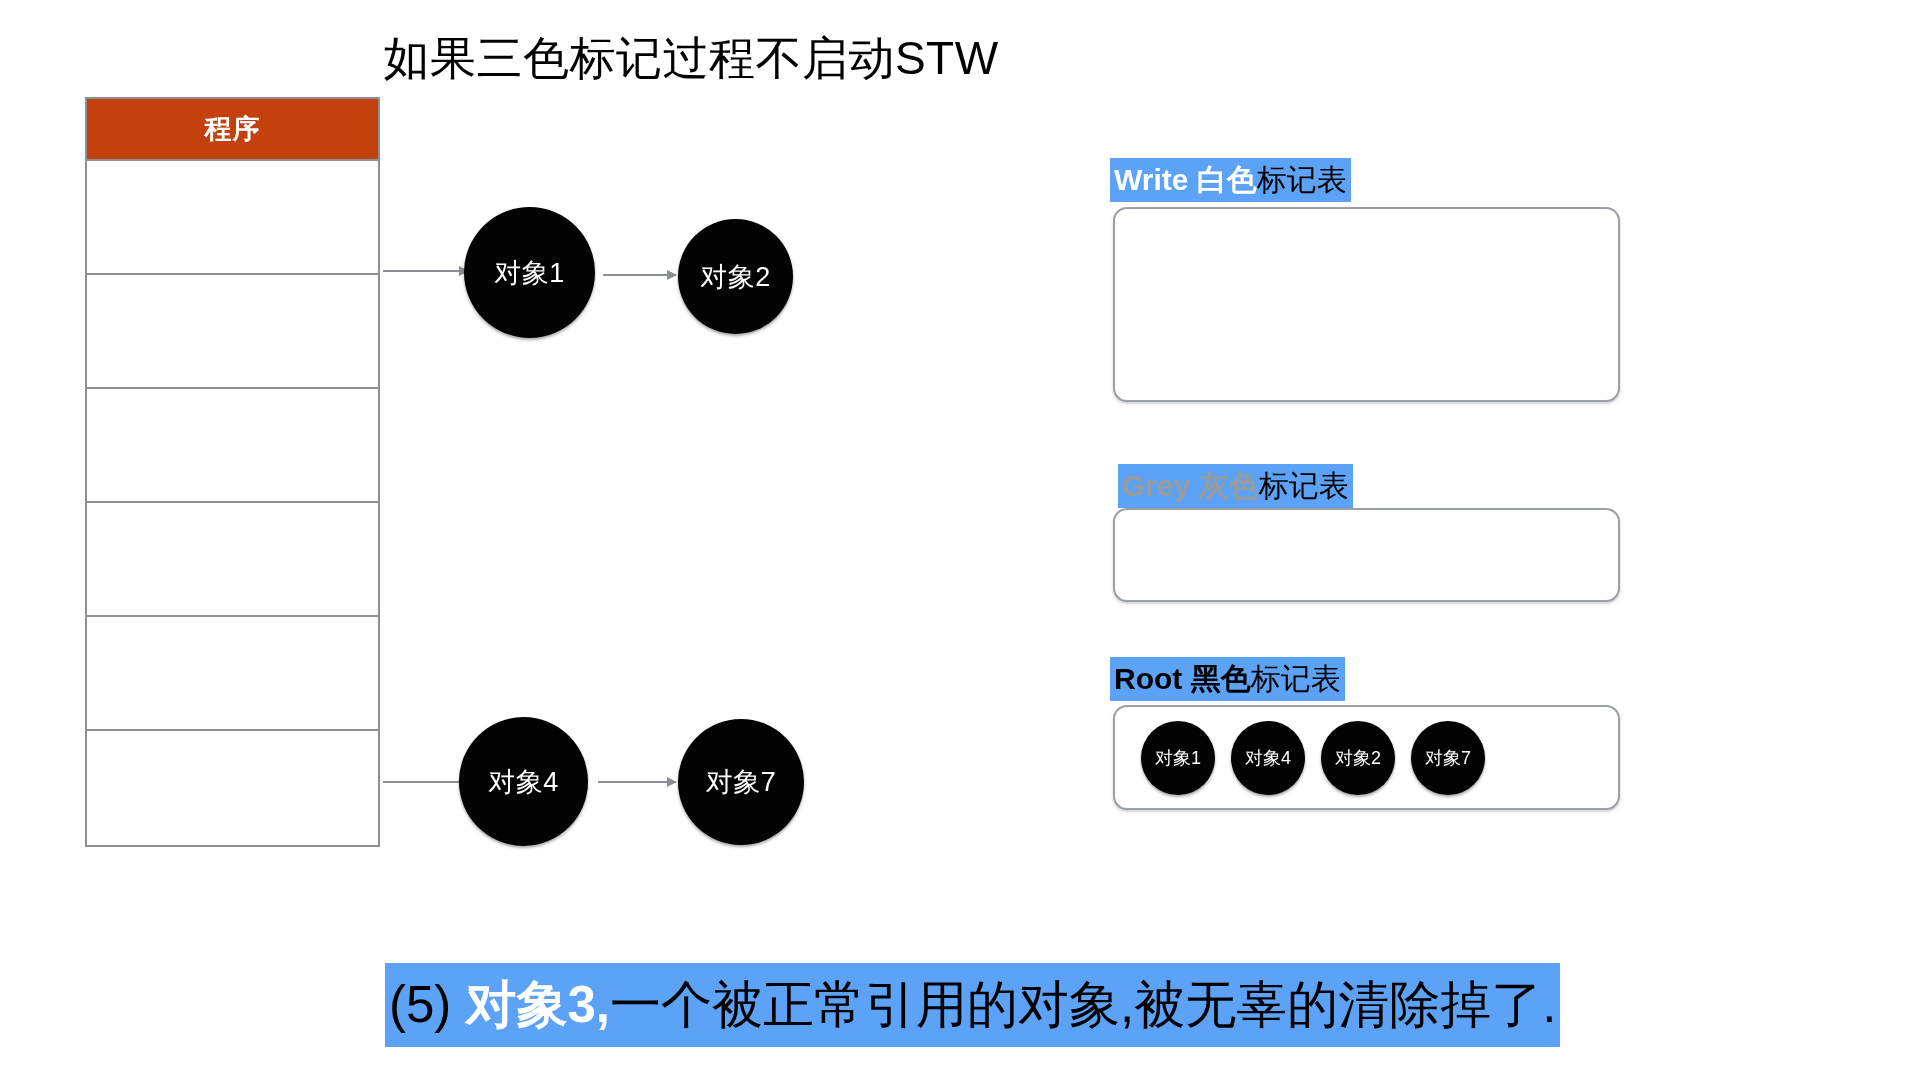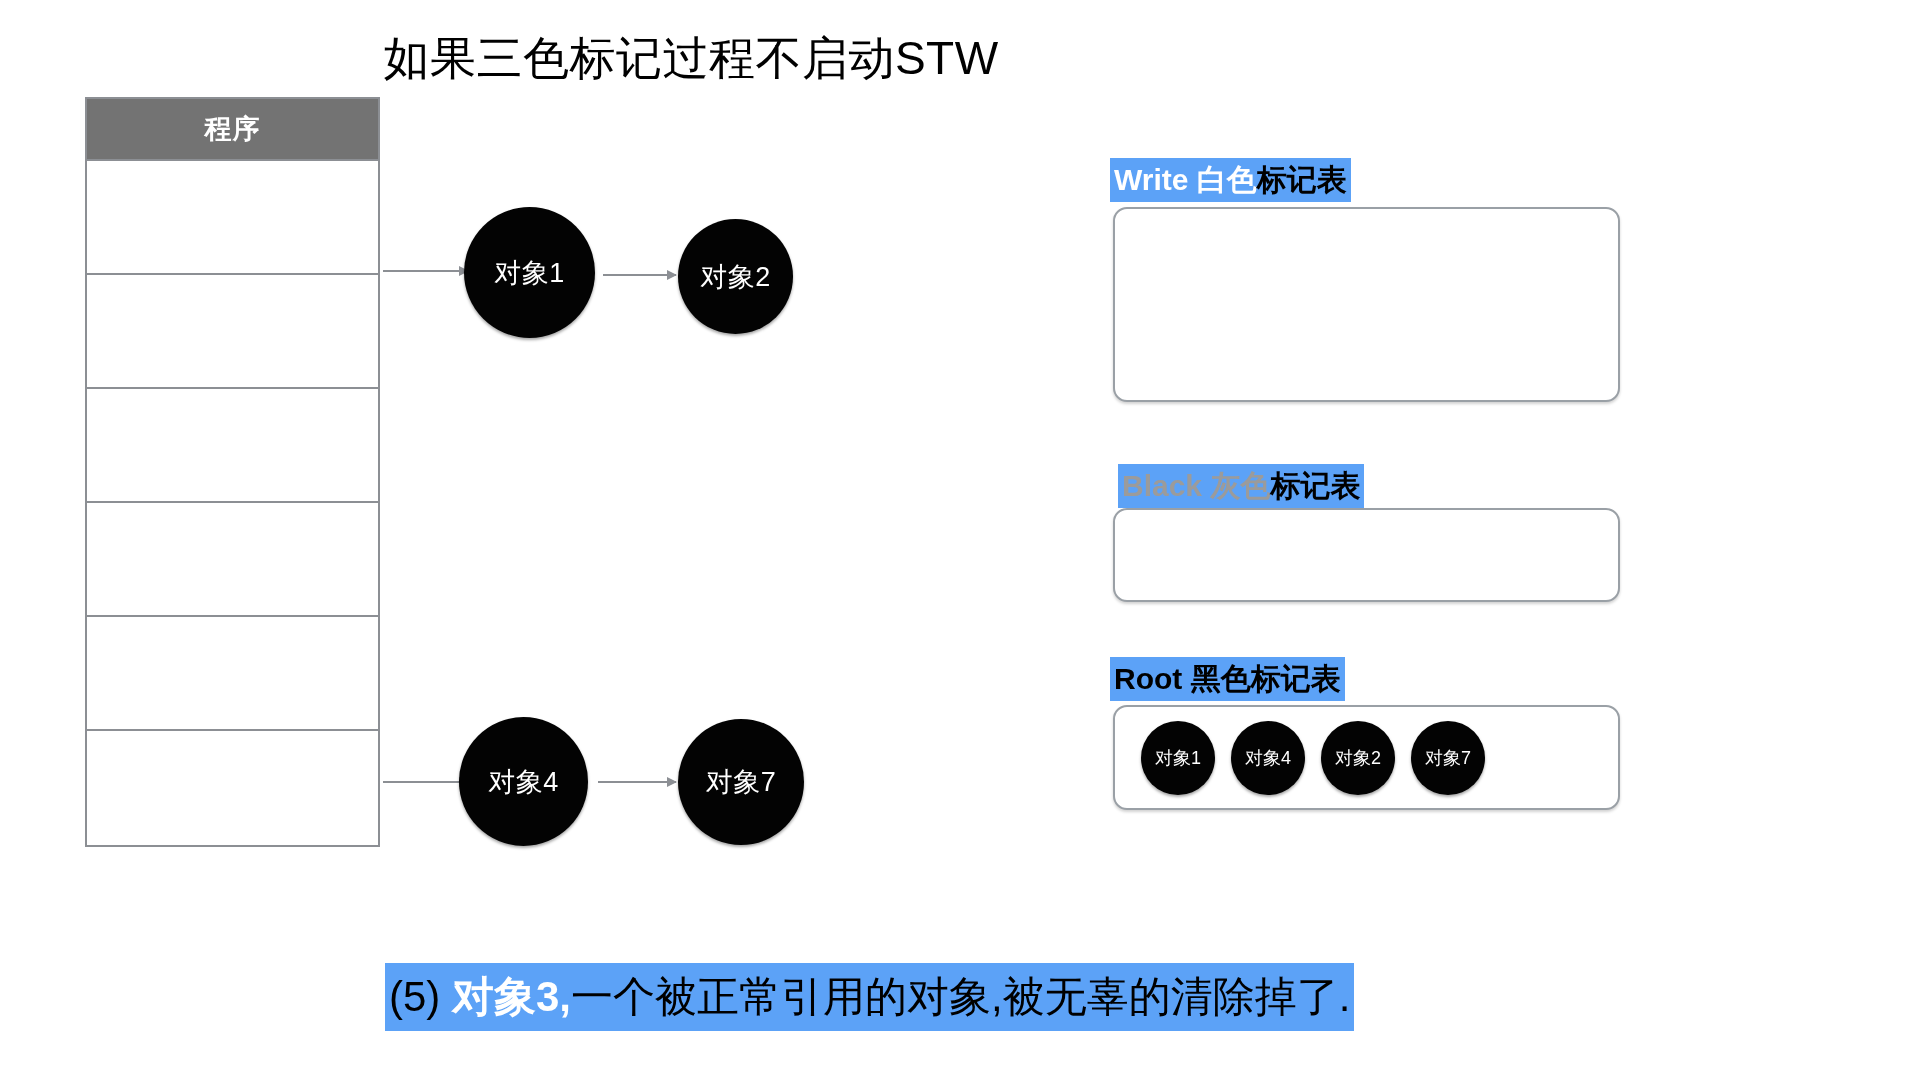--- a/index.html
+++ b/index.html
@@ -37,21 +37,21 @@
     position: absolute;
     left: 85px;
     top: 97px;
     width: 295px;
     border: 2px solid #8c8f94;
     border-collapse: collapse;
     box-sizing: border-box;
   }
   .prog-header {
     height: 62px;
-    background: #737373;
+    background: #c2410c;
     border-bottom: 2px solid #8c8f94;
     display: flex;
     align-items: center;
     justify-content: center;
     box-sizing: border-box;
   }
   .prog-header-label {
     color: #ffffff;
     font-size: 27px;
     font-weight: 700;
@@ -118,21 +118,21 @@
   .mark-label {
     position: absolute;
     background: #5CA2F7;
     font-size: 30px;
     font-weight: 700;
     line-height: 44px;
     padding: 0 4px;
     white-space: nowrap;
     z-index: 3;
   }
-  .mark-label .tail { font-weight: 700; color: #000000; }
+  .mark-label .tail { font-weight: 400; color: #000000; }
   .mark-label.white .lead { color: #ffffff; }
   .mark-label.grey  .lead { color: #9b9b9b; }
   .mark-label.black .lead { color: #000000; }
 
   .mark-box {
     position: absolute;
     border: 2px solid #9aa0a6;
     border-radius: 14px;
     background: #ffffff;
     box-sizing: border-box;
@@ -161,23 +161,23 @@
     flex: none;
     box-shadow: 0 2px 3px rgba(0,0,0,0.35);
   }
 
   
   .caption {
     position: absolute;
     left: 385px;
     top: 963px;
     background: #5CA2F7;
-    font-size: 42px;
+    font-size: 51px;
     line-height: 62px;
-    padding: 3px 4px;
+    padding: 11px 4px;
     white-space: nowrap;
     color: #000000;
   }
   .caption .em {
     color: #ffffff;
     font-weight: 700;
   }
 </style>
 </head>
 <body>
@@ -217,21 +217,21 @@
 </div>
 
 <div class="mark-label white" style="left:1110px; top:158px;">
   <span class="lead">Write 白色</span><span class="tail">标记表</span>
 </div>
 <div class="mark-box" style="left:1113px; top:207px; width:507px; height:195px;">
   <div class="mark-box-inner"></div>
 </div>
 
 <div class="mark-label grey" style="left:1118px; top:464px;">
-  <span class="lead">Black 灰色</span><span class="tail">标记表</span>
+  <span class="lead">Grey 灰色</span><span class="tail">标记表</span>
 </div>
 <div class="mark-box" style="left:1113px; top:508px; width:507px; height:94px;">
   <div class="mark-box-inner"></div>
 </div>
 
 <div class="mark-label black" style="left:1110px; top:657px;">
   <span class="lead">Root 黑色</span><span class="tail">标记表</span>
 </div>
 <div class="mark-box" style="left:1113px; top:705px; width:507px; height:105px;">
   <div class="mark-box-inner">

